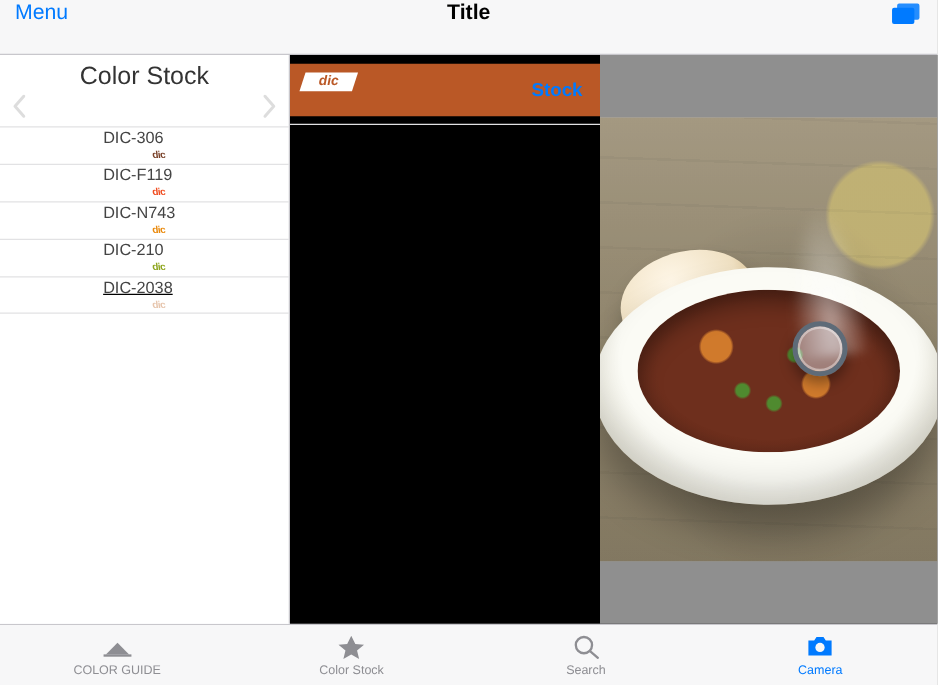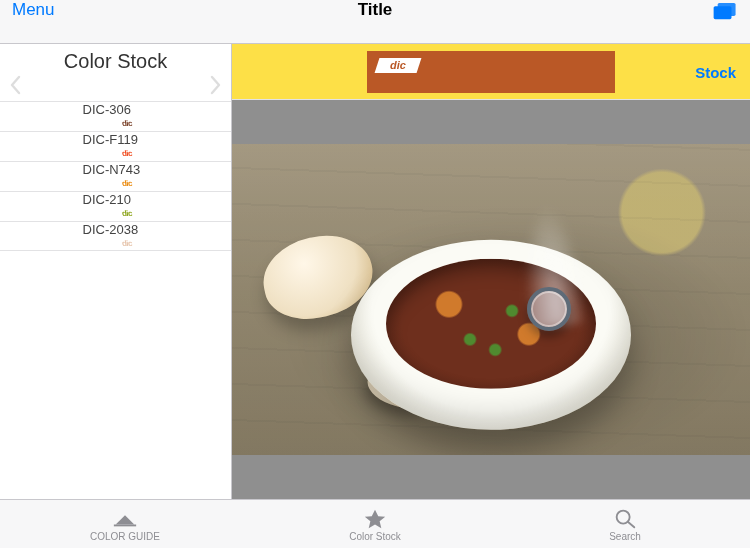--- a/index.html
+++ b/index.html
@@ -52,21 +52,21 @@
     .pager .name { flex: 1; text-align: center; font-size: 15px; color: #444; }
 
     .swatch-row {
       display: flex;
       align-items: center;
       height: 30px;
       border-top: 1px solid #e2e2e4;
       padding-left: 6px;
       flex-direction: column;
     }
-    .swatch-row:last-child { border-bottom: 1px solid #e2e2e4; }
+    .swatch-row:last-child { border-bottom: 1px solid #e2e2e4; text-decoration: underline; }
     .swatch-label {
       width: 72px;
       font-size: 13px;
       color: #444;
     }
     .swatch-chip {
       flex: 1;
       height: 22px;
       margin-right: 22px;
       position: relative;
@@ -85,22 +85,22 @@
       font: italic 700 8px/1 sans-serif;
       color: inherit;
       transform: skewX(18deg);
       letter-spacing: -0.5px;
     }
 
     
     .detail {
       flex: 1;
       display: flex;
-      flex-direction: column;
-      background: #fde047;
+      flex-direction: row;
+      background: #000000;
     }
     .detail-top {
       height: 56px;
       display: flex;
       align-items: center;
       justify-content: center;
       position: relative;
       border-bottom: 1px solid #e2e2e4;
     }
     .detail-top .stock-link {
@@ -333,13 +333,20 @@
         </svg></span>
       <span class="label">Color Stock</span>
     </div>
     <div class="tab">
       <span><svg viewBox="0 0 28 22">
           <circle cx="12" cy="10" r="7" fill="none" stroke="currentColor" stroke-width="2"></circle>
           <line x1="17" y1="15" x2="24" y2="21" stroke="currentColor" stroke-width="2" stroke-linecap="round"></line>
         </svg></span>
       <span class="label">Search</span>
     </div>
+    <div class="tab active">
+      <span><svg viewBox="0 0 28 22">
+          <path d="M4 6 h5 l2 -3 h6 l2 3 h5 v13 h-20 Z"></path>
+          <circle cx="14" cy="12" r="4" fill="#f7f7f8"></circle>
+        </svg></span>
+      <span class="label">Camera</span>
+    </div>
   </div>
 
 </body></html>

